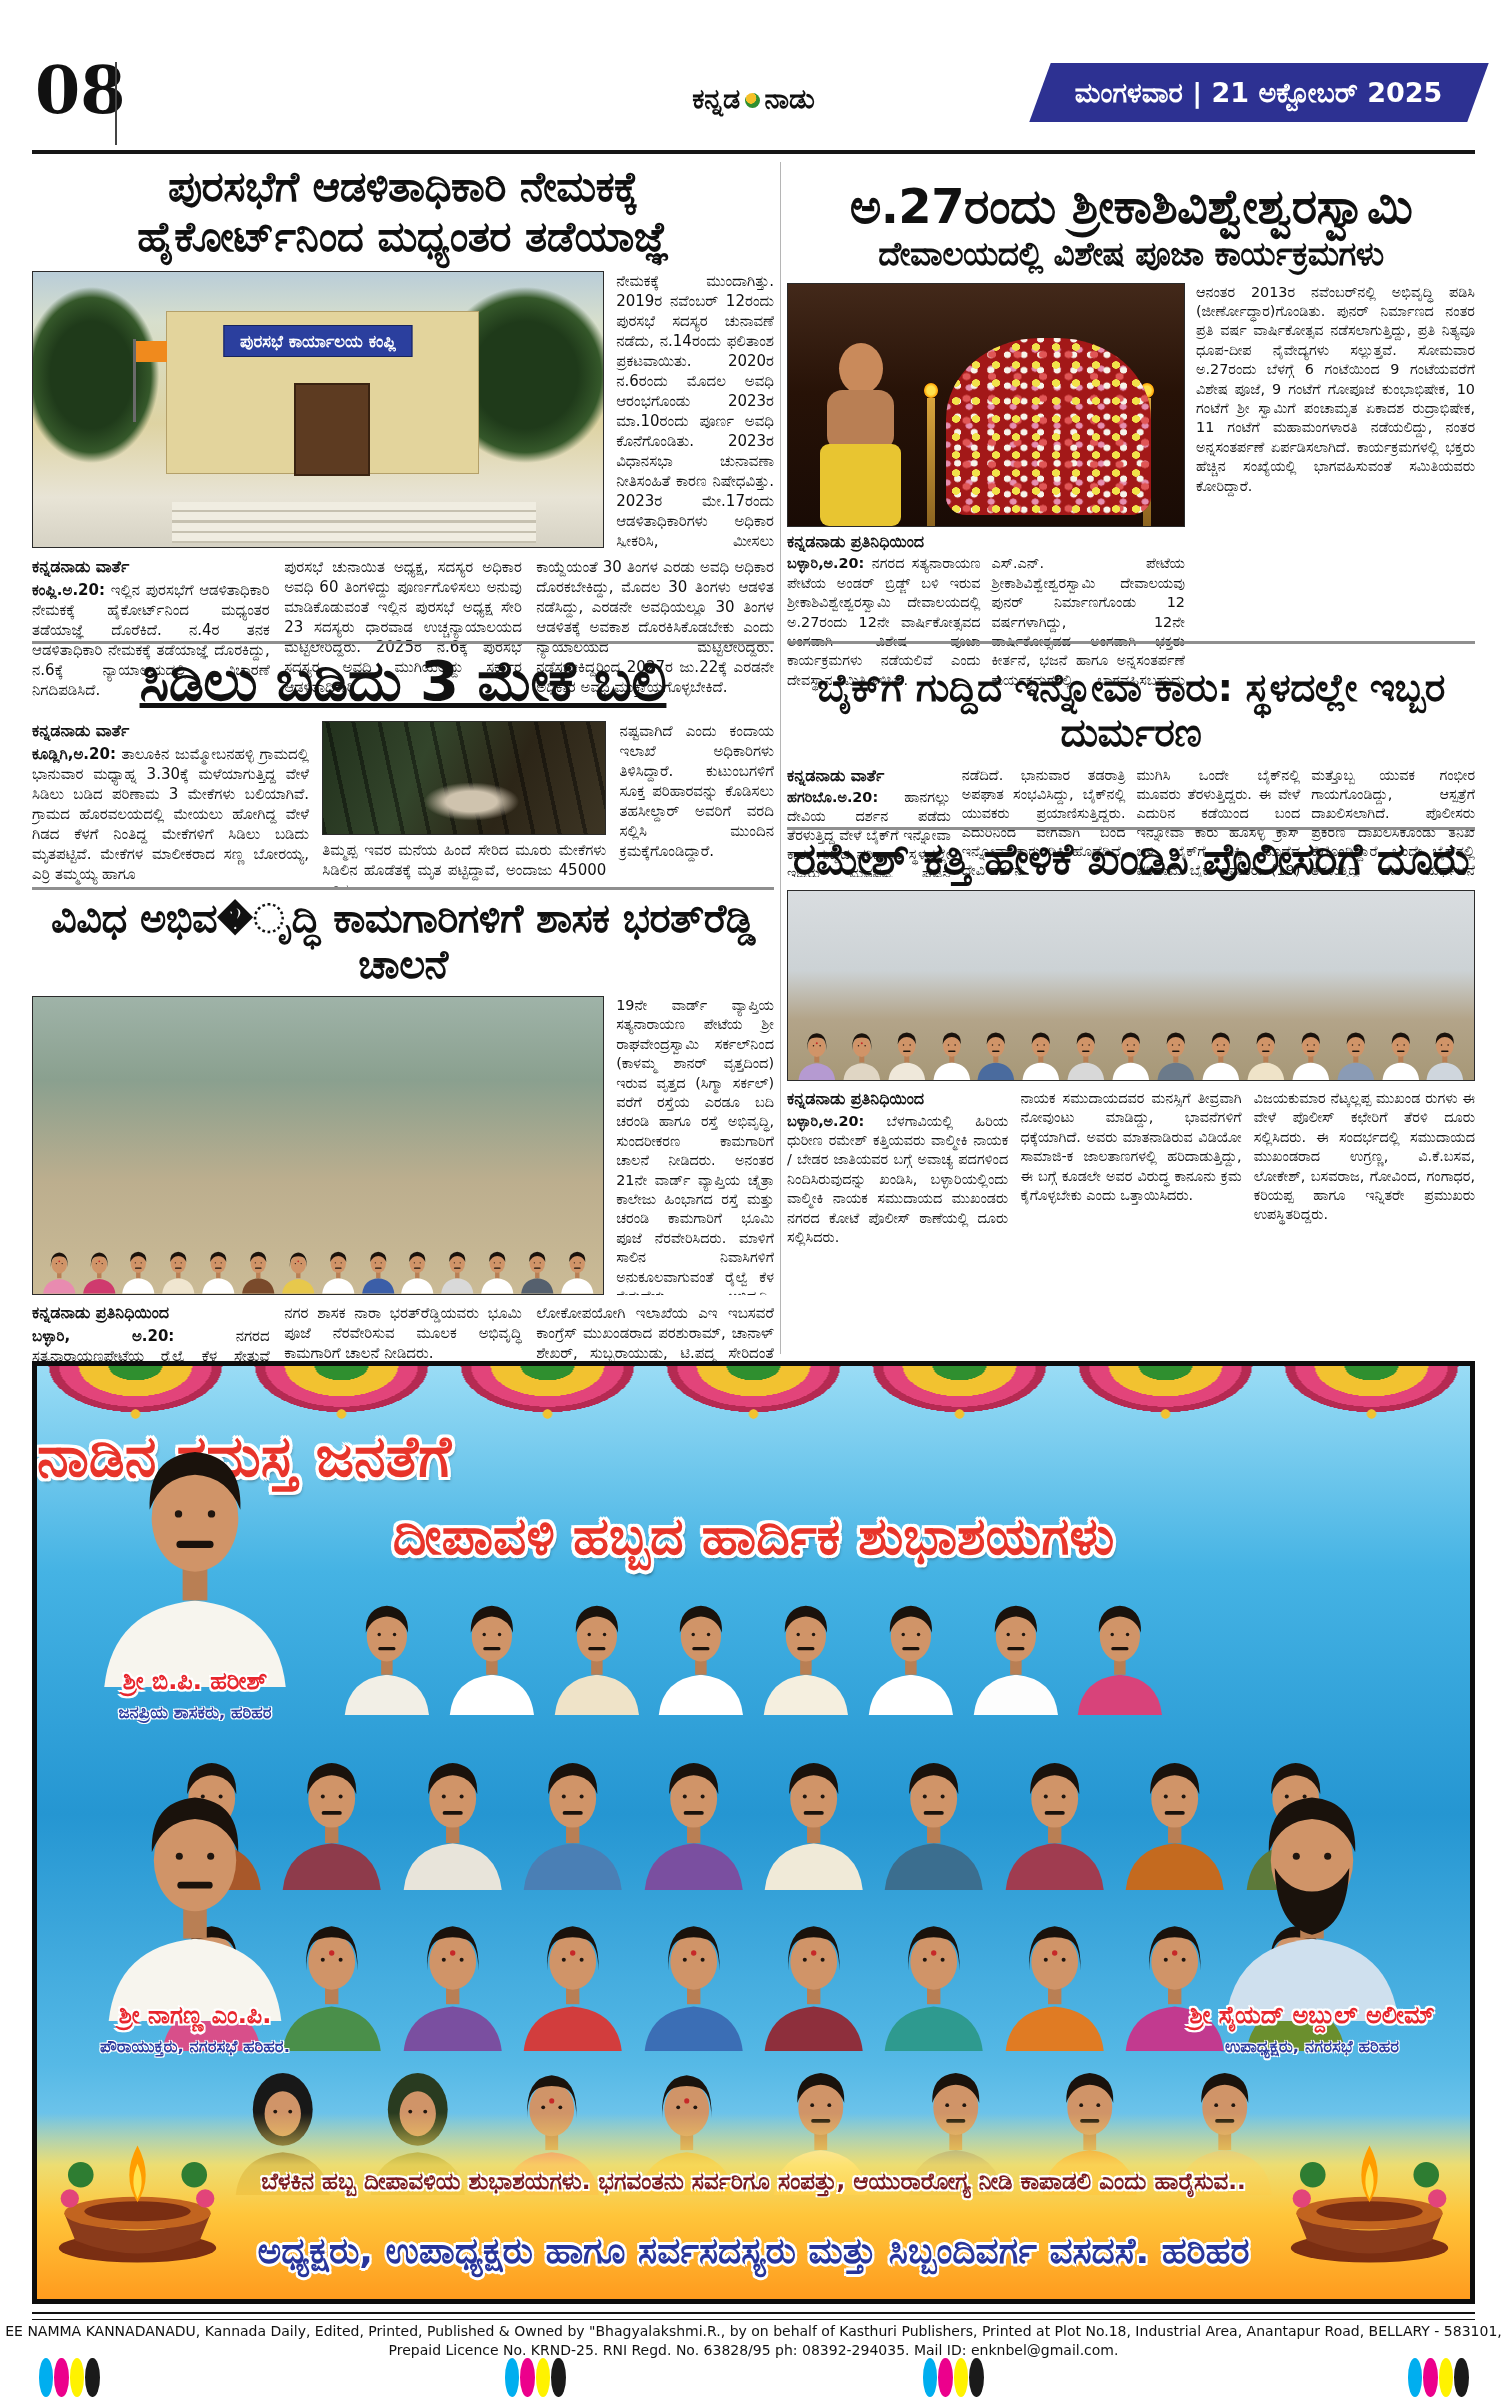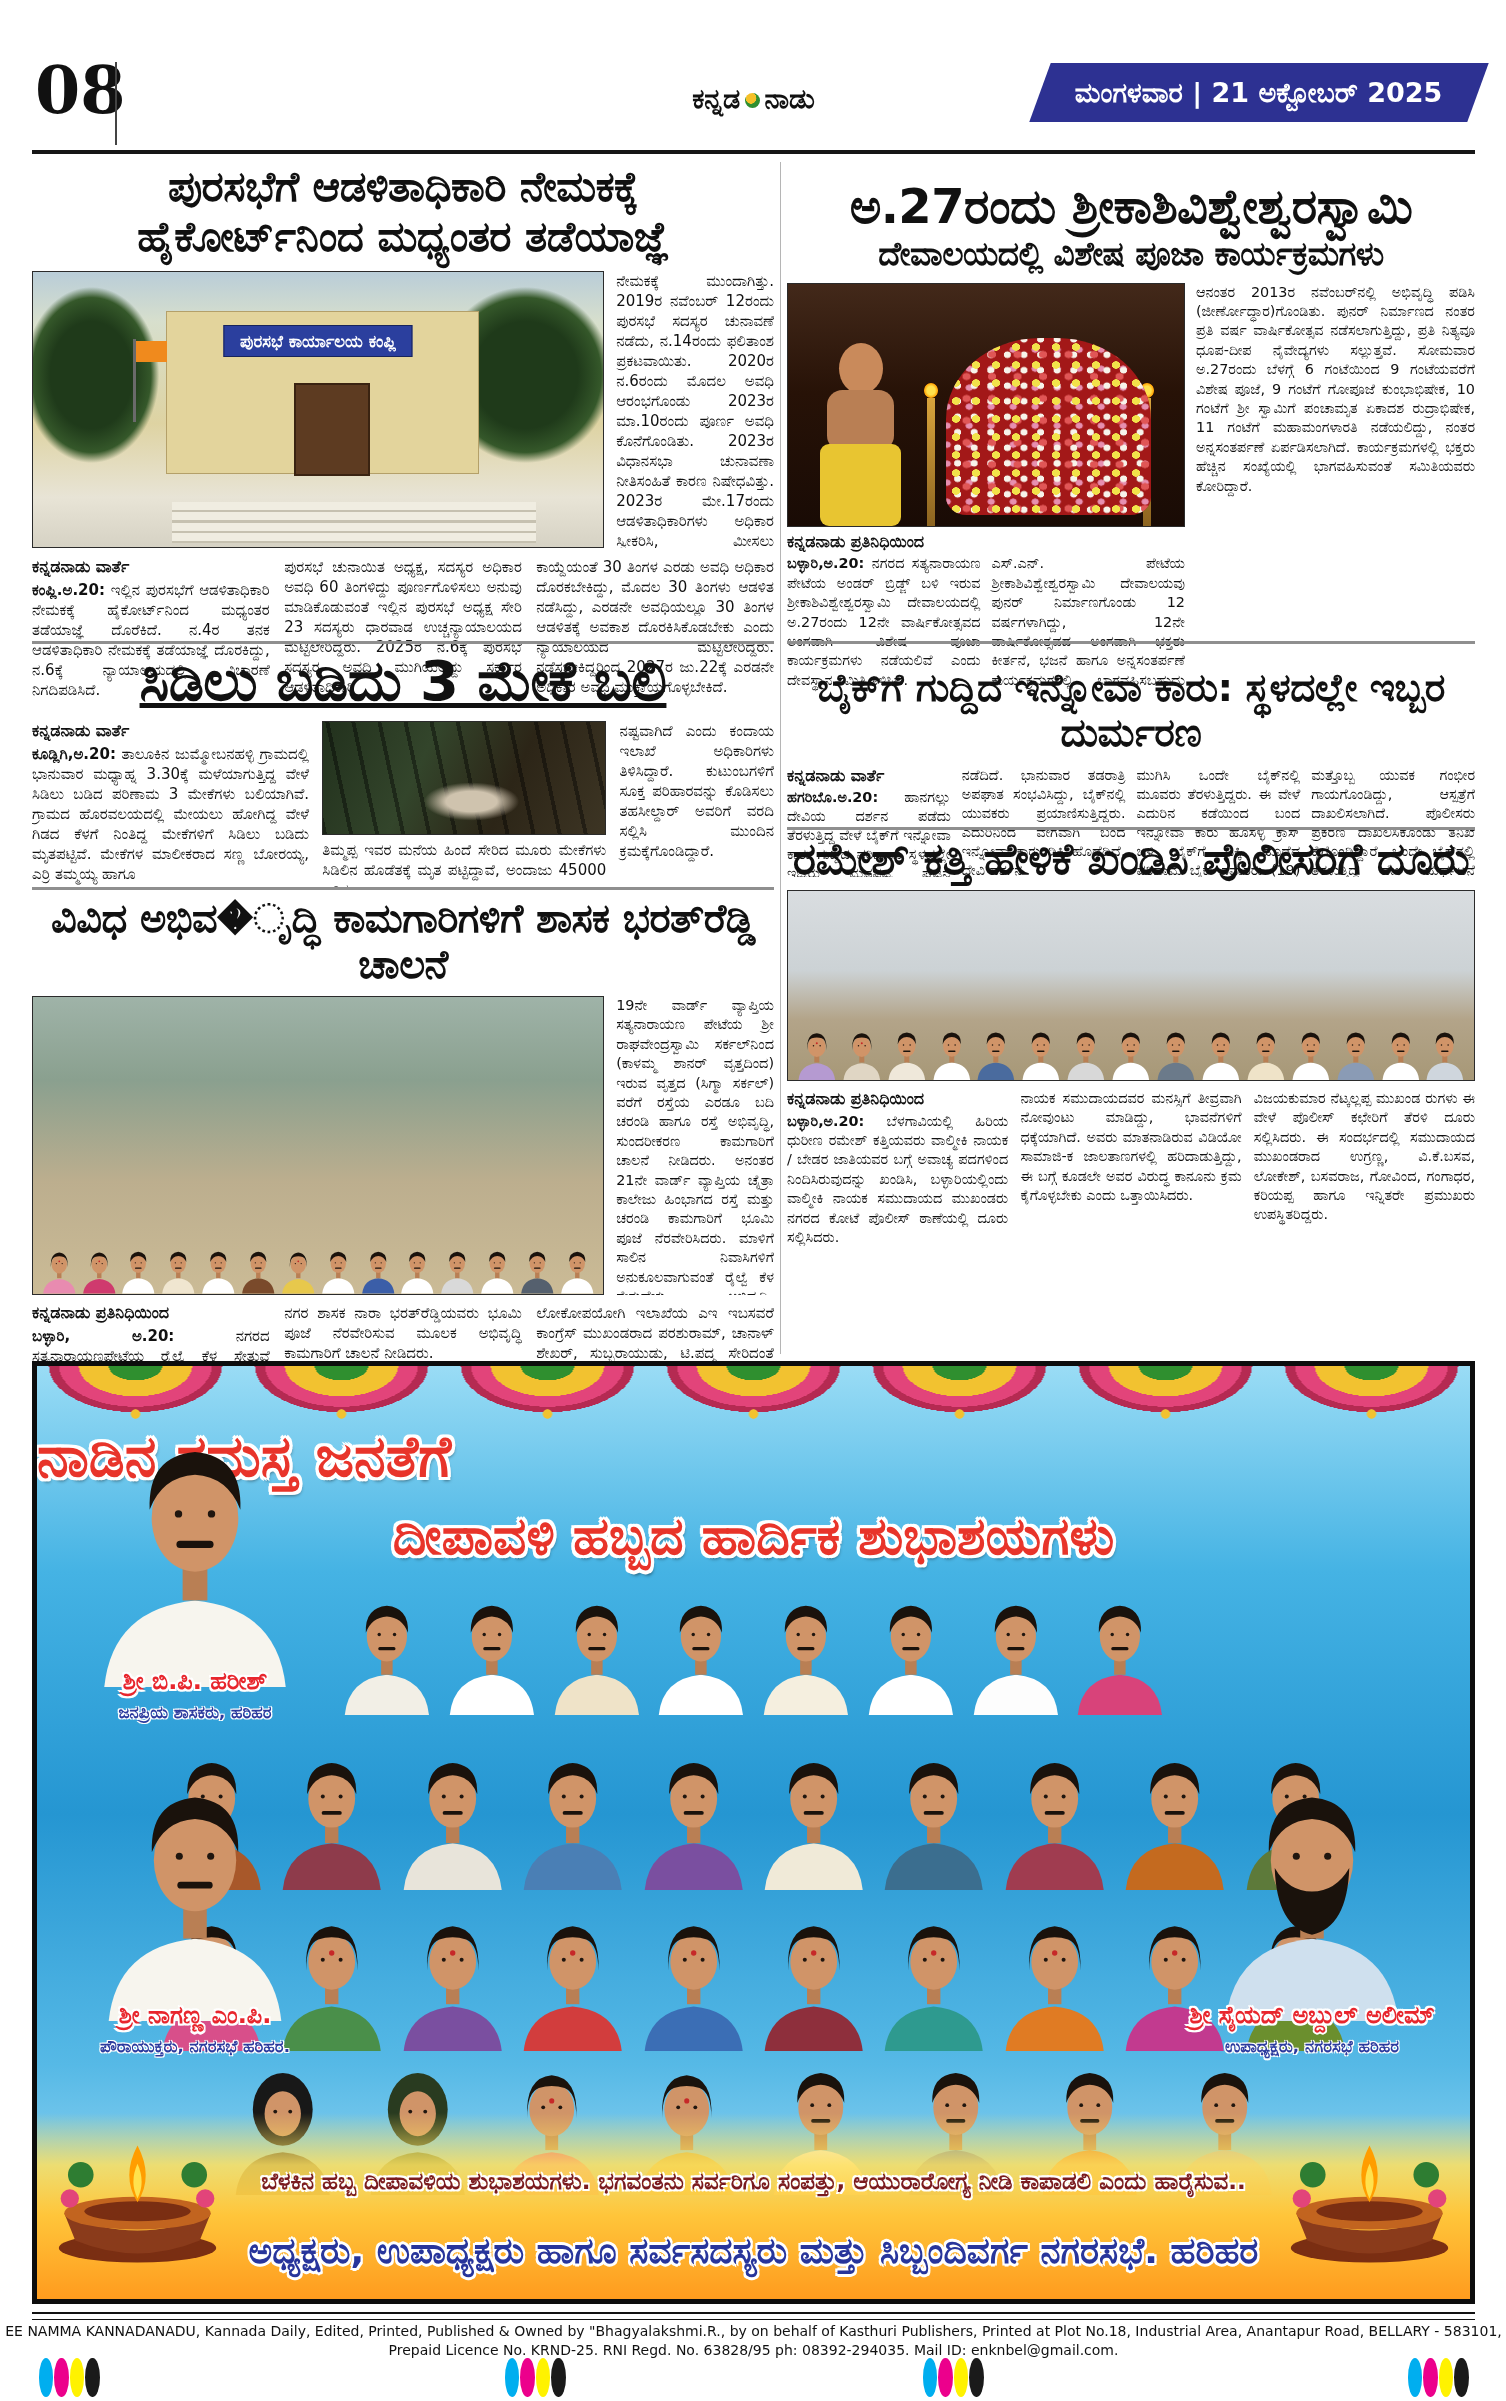--- a/index.html
+++ b/index.html
@@ -906,21 +906,21 @@
       <ellipse cx="100" cy="110" rx="58" ry="11" fill="#7a2e12"></ellipse>
       <path d="M100,38 Q118,72 100,100 Q82,72 100,38 Z" fill="#ff9d00"></path>
       <path d="M100,58 Q109,78 100,96 Q91,78 100,58 Z" fill="#ffe14d"></path>
       <circle cx="38" cy="70" r="14" fill="#2e7d32"></circle>
         <circle cx="162" cy="70" r="14" fill="#2e7d32"></circle>
       <circle cx="26" cy="96" r="10" fill="#e2447a"></circle>
         <circle cx="174" cy="96" r="10" fill="#e2447a"></circle>
     </svg>
 
     <div class="ad-line1">ಬೆಳಕಿನ ಹಬ್ಬ ದೀಪಾವಳಿಯ ಶುಭಾಶಯಗಳು. ಭಗವಂತನು ಸರ್ವರಿಗೂ ಸಂಪತ್ತು, ಆಯುರಾರೋಗ್ಯ ನೀಡಿ ಕಾಪಾಡಲಿ ಎಂದು ಹಾರೈಸುವ..</div>
-    <div class="ad-line2">ಅಧ್ಯಕ್ಷರು, ಉಪಾಧ್ಯಕ್ಷರು ಹಾಗೂ ಸರ್ವಸದಸ್ಯರು ಮತ್ತು ಸಿಬ್ಬಂದಿವರ್ಗ ನಗರಸಭೆ. ಹರಿಹರ</div>
+    <div class="ad-line2">ಅಧ್ಯಕ್ಷರು, ಉಪಾಧ್ಯಕ್ಷರು ಹಾಗೂ ಸರ್ವಸದಸ್ಯರು ಮತ್ತು ಸಿಬ್ಬಂದಿವರ್ಗ ವಸದಸೆ. ಹರಿಹರ</div>
   </div>
 
   <div class="footrule"></div>
   <div class="fline" style="top:2322px;">EE NAMMA KANNADANADU, Kannada Daily, Edited, Printed, Published &amp; Owned by "Bhagyalakshmi.R., by on behalf of Kasthuri Publishers, Printed at Plot No.18, Industrial Area, Anantapur Road, BELLARY - 583101,</div>
   <div class="fline" style="top:2341px;">Prepaid Licence No. KRND-25. RNI Regd. No. 63828/95 ph: 08392-294035. Mail ID: enknbel@gmail.com.</div>
   <div class="regdots" style="left:39px;">
       <span style="background: rgb(0, 174, 239);"></span>
       <span style="background: rgb(236, 0, 140);"></span>
       <span style="background: rgb(255, 242, 0);"></span>
       <span style="background: rgb(26, 26, 26);"></span>

